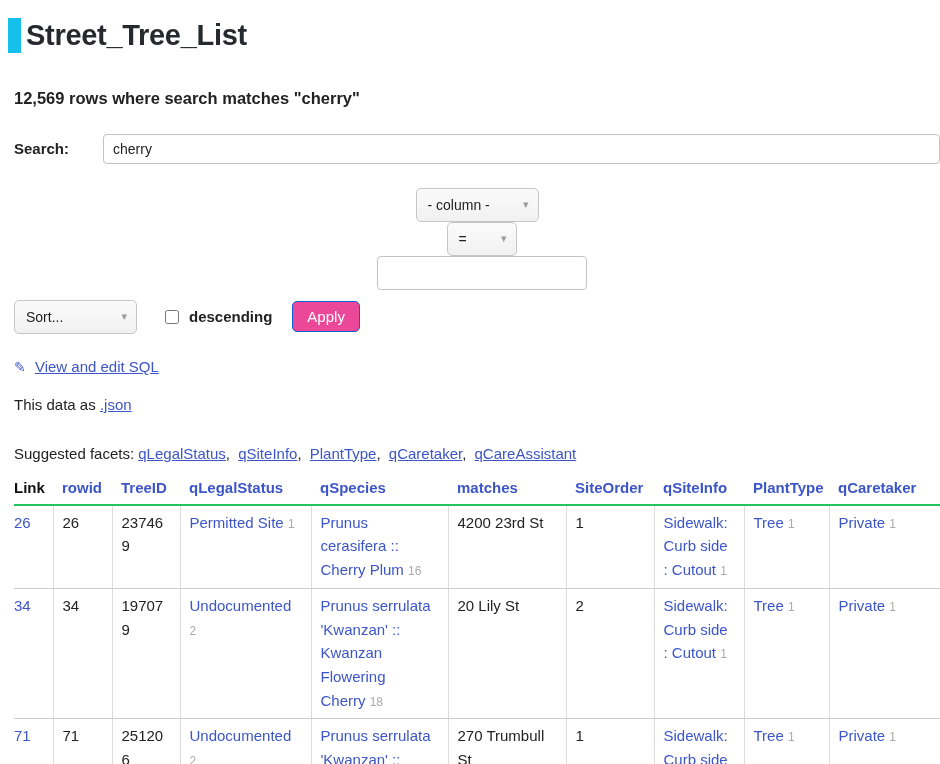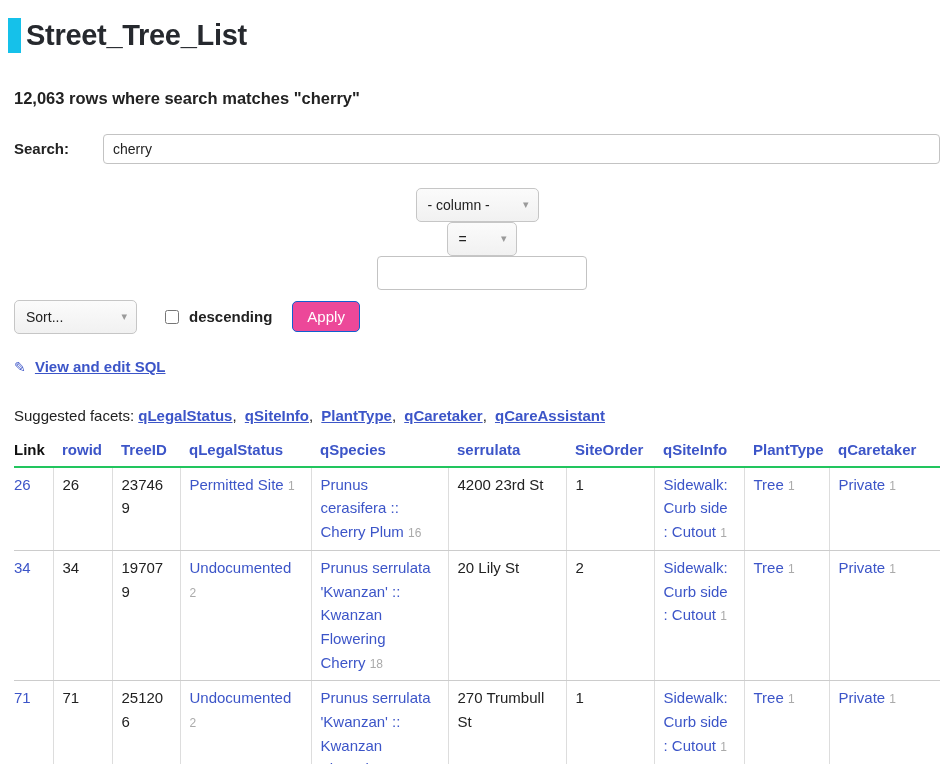--- a/index.html
+++ b/index.html
@@ -64,21 +64,21 @@
   .apply-btn {
     margin-left: 20px;
     background: #ec4899; border: 1px solid #0f5fd0; border-radius: 5px;
     color: #fff; font-size: 15px; padding: 6px 14px;
     font-family: "Liberation Sans", sans-serif;
     cursor: pointer;
   }
 
   
   a { color: #3c55c8; text-decoration: none; }
-  a.u { text-decoration: underline; font-weight: bold; }
+  a.u { text-decoration: underline; }
   .sql-line { margin-top: 24px; font-size: 15px; }
   .sql-line .pencil { color: #3c55c8; font-size: 14px; margin-right: 5px; }
   .json-line { margin-top: 21px; font-size: 15px; }
   .facets-line { margin-top: 32px; font-size: 15px; }
   .facets-line .sep { color: #222; margin-right: 4px; }
 
   
   table.rows { margin-top: 17px; border-collapse: collapse; table-layout: fixed; width: 926px; }
   th {
     text-align: left; font-size: 15px; font-weight: bold;
@@ -99,21 +99,21 @@
   td.species { padding-right: 16px; }
   .cnt { color: #aaa; font-size: 12px; }
 </style>
 </head>
 <body>
 
 <div class="wrap">
 
   <h1 class="page-title">Street_Tree_List</h1>
 
-  <div class="row-count">12,063 rows where search matches "cherry"</div>
+  <div class="row-count">12,569 rows where search matches "cherry"</div>
 
   <div class="search-row">
     <label>Search:</label>
     <input type="text" class="search-input" value="cherry" style="">
   </div>
 
   <div class="filter-row">
     <div class="fake-select sel-column">
       <span>- column -</span>
       <span class="arrow">▾</span>
@@ -133,20 +133,24 @@
     <input type="checkbox" class="desc-check" style="">
     <span class="desc-label">descending</span>
     <button class="apply-btn">Apply</button>
   </div>
 
   <div class="sql-line">
     <span class="pencil">✎</span>
     <a href="#" class="u">View and edit SQL</a>
   </div>
 
+  <div class="json-line">
+    <span>This data as</span>
+    <a href="#" class="u">.json</a>
+  </div>
 
   <div class="facets-line">
     <span>Suggested facets:</span>
     <a href="#" class="u">qLegalStatus</a><span class="sep">,</span>
     <a href="#" class="u">qSiteInfo</a><span class="sep">,</span>
     <a href="#" class="u">PlantType</a><span class="sep">,</span>
     <a href="#" class="u">qCaretaker</a><span class="sep">,</span>
     <a href="#" class="u">qCareAssistant</a>
   </div>
 
@@ -163,21 +167,21 @@
         <col style="width:85px">
       <col style="width:111px">
     </colgroup>
     <thead>
       <tr>
         <th>Link</th>
         <th><a href="#">rowid</a></th>
         <th><a href="#">TreeID</a></th>
         <th><a href="#">qLegalStatus</a></th>
         <th><a href="#">qSpecies</a></th>
-        <th><a href="#">serrulata</a></th>
+        <th><a href="#">matches</a></th>
         <th><a href="#">SiteOrder</a></th>
         <th><a href="#">qSiteInfo</a></th>
         <th><a href="#">PlantType</a></th>
         <th><a href="#">qCaretaker</a></th>
       </tr>
     </thead>
     <tbody>
       <tr>
         <td><a href="#">26</a></td>
         <td>26</td>

